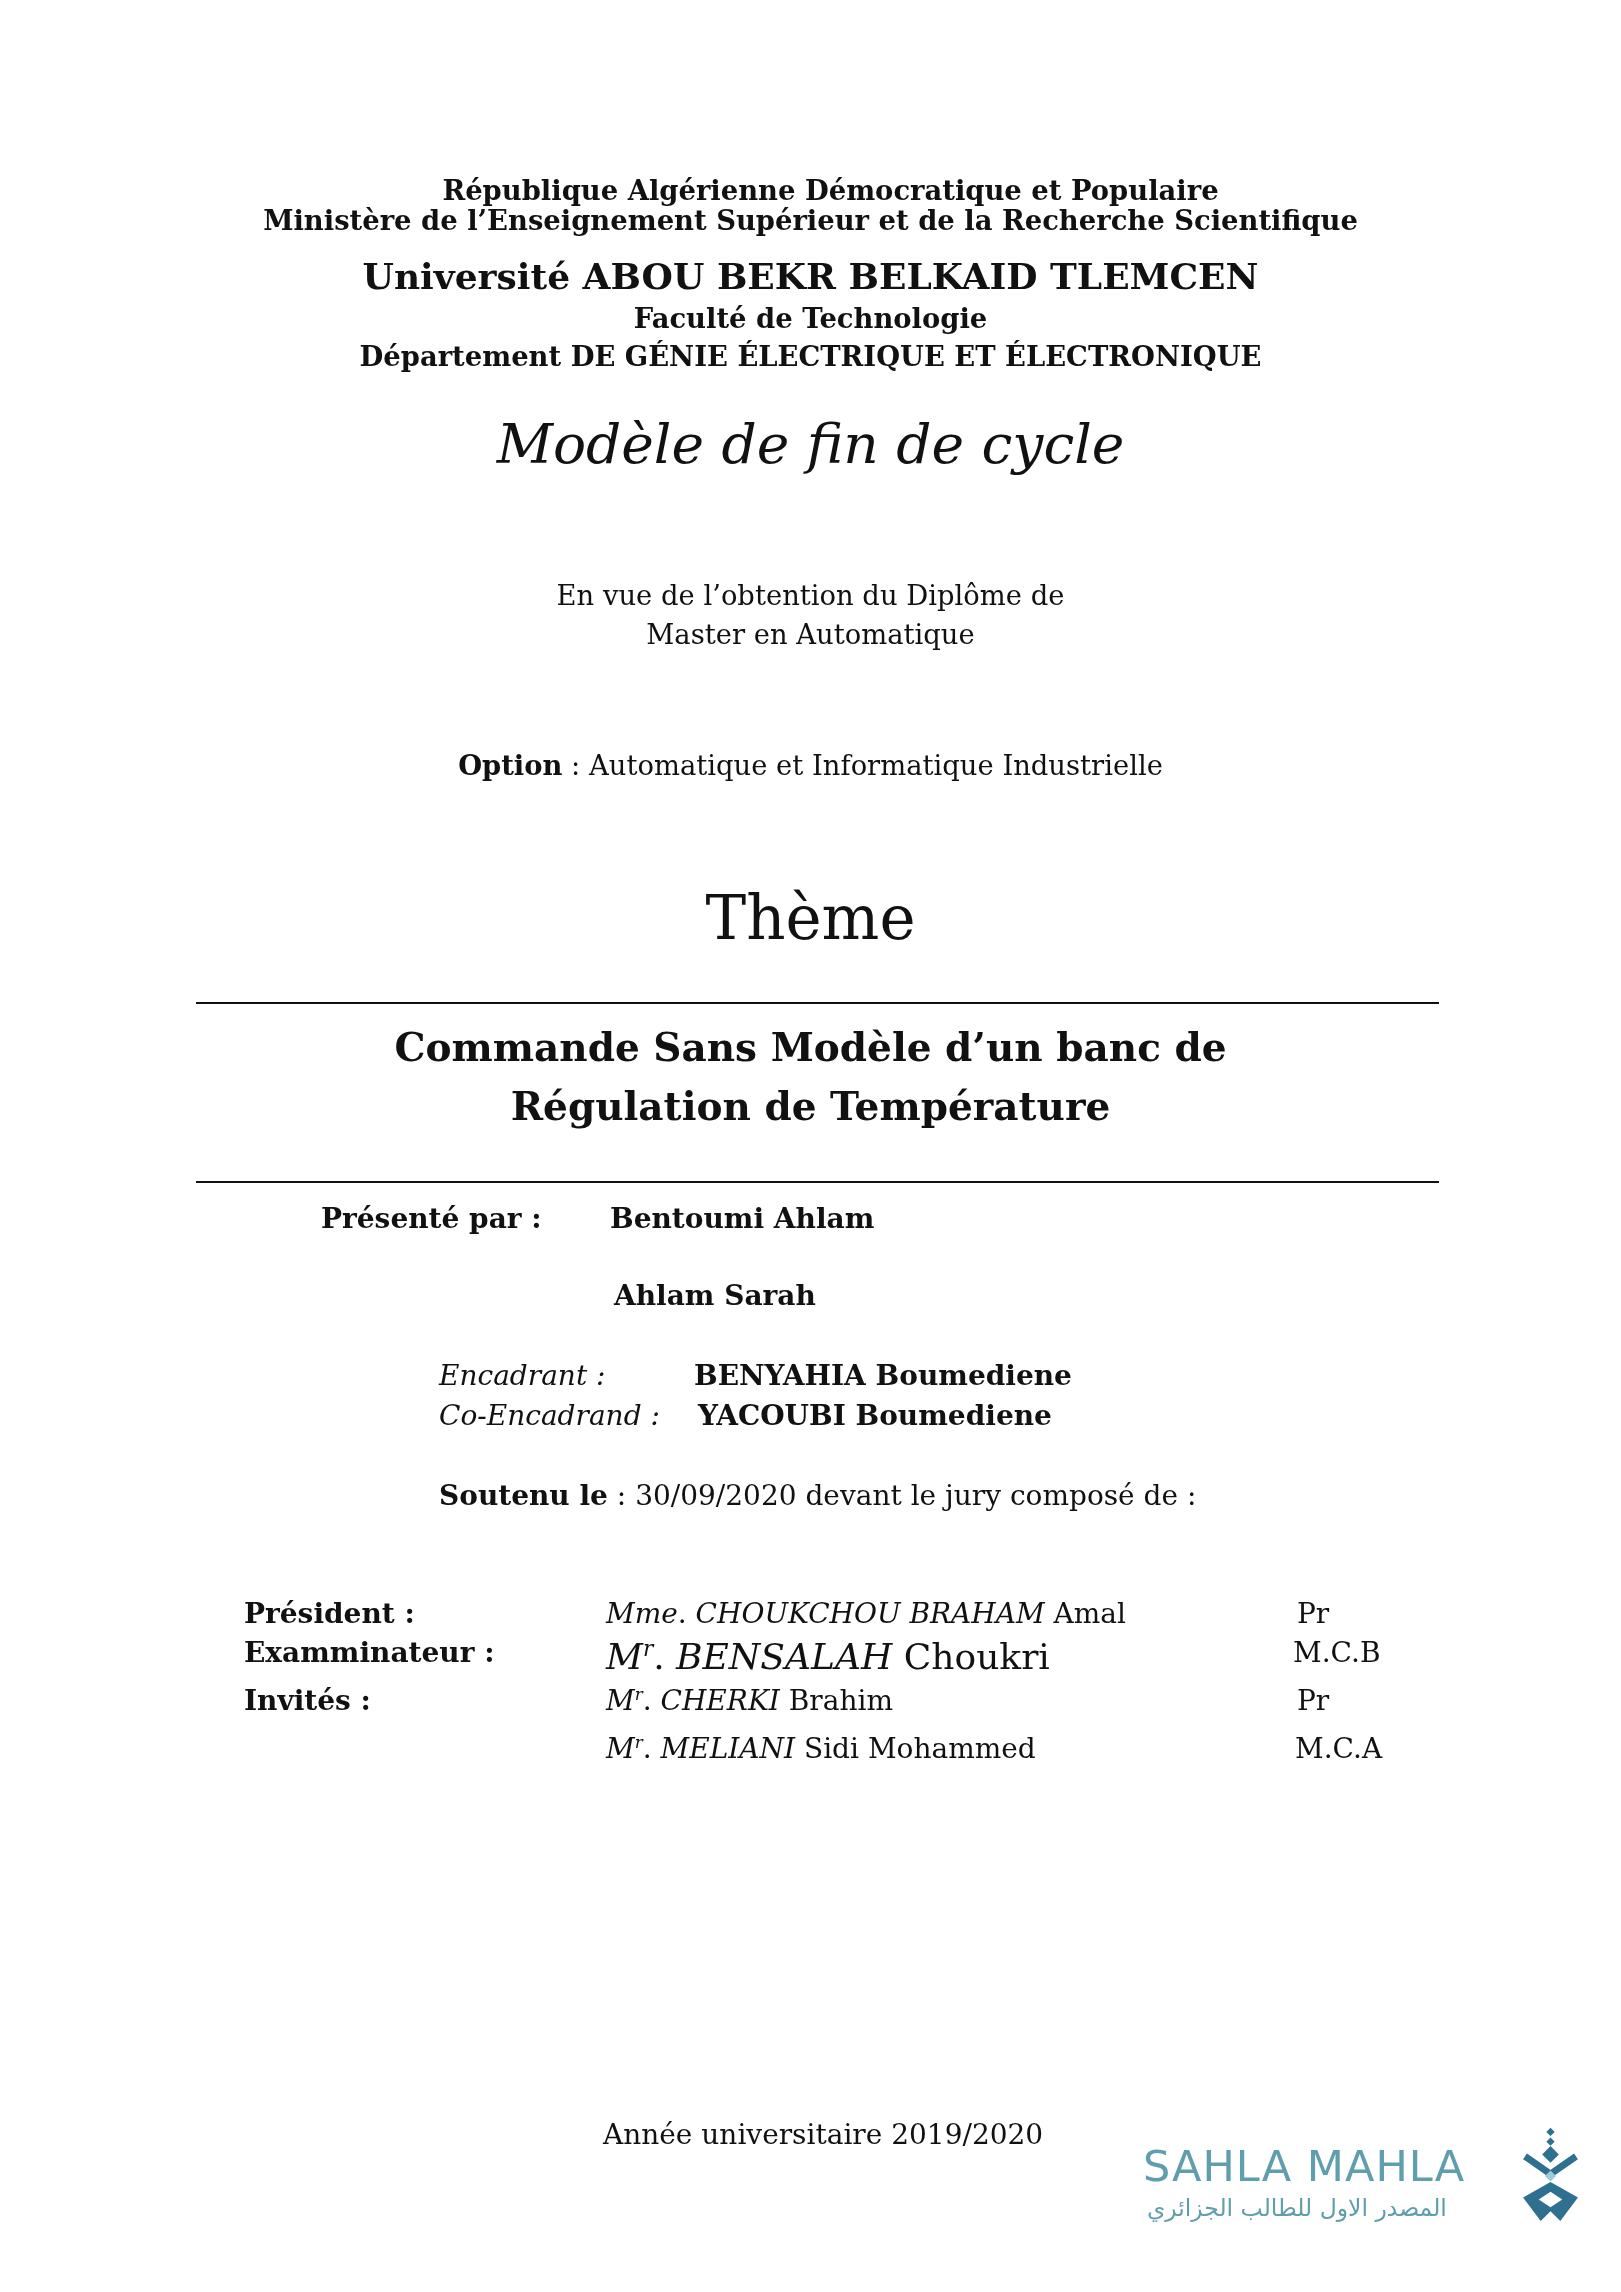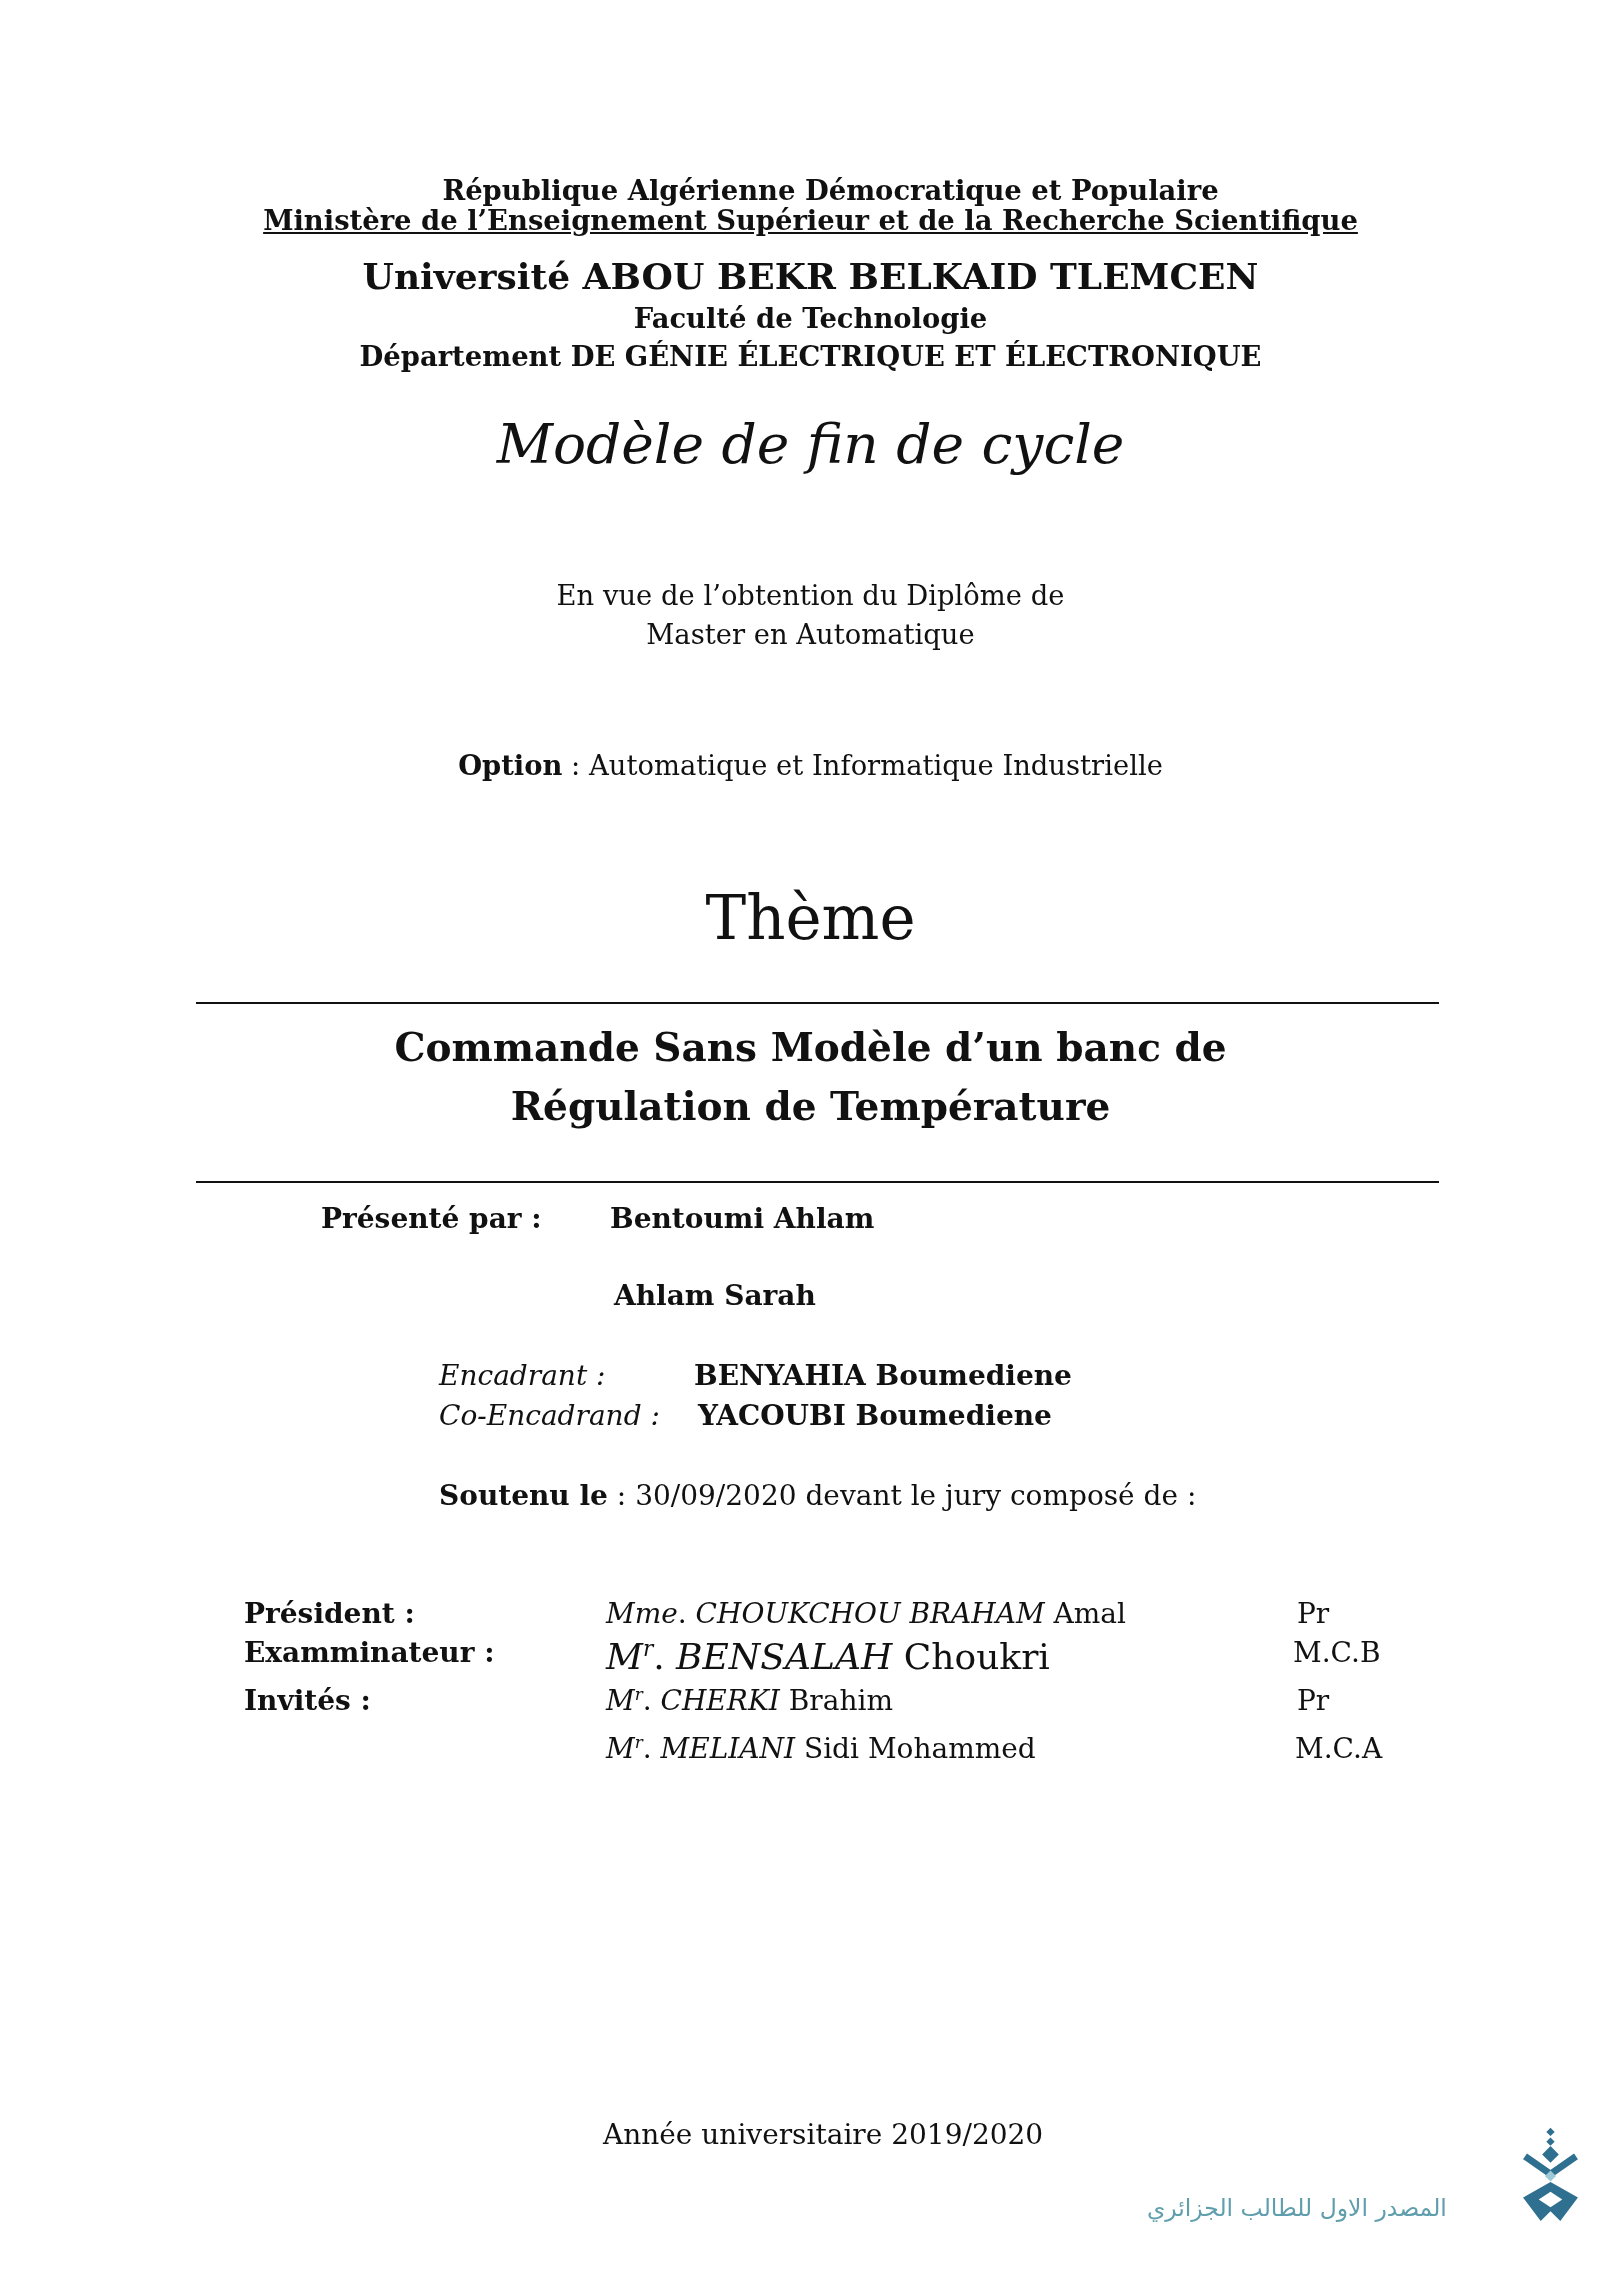--- a/index.html
+++ b/index.html
@@ -11,21 +11,21 @@
   .it { font-style:italic; }
   .hdr { font-size:27.4px; font-weight:bold; }
   .rule { position:absolute; left:196px; width:1243px; height:2px; background:#111; }
   .sup { font-size:0.6em; vertical-align:super; }
   .logo-text { font-family:"DejaVu Sans","Liberation Sans",sans-serif; color:#5f9eac; }
 </style>
 </head>
 <body>
 
 <div class="abs center hdr" style="top:174px;padding-left:20px;">République Algérienne Démocratique et Populaire</div>
-<div class="abs center hdr" style="top:204px;text-decoration:underline;">Ministère de l’Enseignement Supérieur et de la Recherche Scientifique</div>
+<div class="abs center hdr" style="top:204px;">Ministère de l’Enseignement Supérieur et de la Recherche Scientifique</div>
 <div class="abs center" style="top:255px;font-size:36px;font-weight:bold;">Université ABOU BEKR BELKAID TLEMCEN</div>
 <div class="abs center hdr" style="top:302px;">Faculté de Technologie</div>
 <div class="abs center hdr" style="top:340px;">Département DE GÉNIE ÉLECTRIQUE ET ÉLECTRONIQUE</div>
 
 <div class="abs center it" style="top:412px;font-size:55px;">Modèle de fin de cycle</div>
 
 <div class="abs center" style="top:580px;font-size:27.4px;">En vue de l’obtention du Diplôme de</div>
 <div class="abs center" style="top:619px;font-size:27.4px;">Master en Automatique</div>
 
 <div class="abs center" style="top:749px;font-size:27.4px;">
@@ -78,20 +78,21 @@
     <div class="abs" style="left:606px;top:1732px;font-size:28px;">
       <span class="it">M</span><span class="sup it">r</span><span>. </span><span class="it">MELIANI</span> <span>Sidi Mohammed</span>
     </div>
     <div class="abs" style="left:1295px;top:1732px;font-size:28px;">M.C.A</div>
   </div>
 </div>
 
 <div class="abs" style="left:603px;top:2118px;font-size:28px;">Année universitaire 2019/2020</div>
 
 <div class="abs" style="left:1143px;top:2127px;width:478px;height:108px;">
+  <div class="abs logo-text" style="left:0;top:13.7px;font-size:43px;letter-spacing:1px;">SAHLA MAHLA</div>
   <div class="abs logo-text" style="left:3.9px;top:67px;font-size:23.5px;direction:rtl;">المصدر الاول للطالب الجزائري</div>
   <svg class="abs" style="left:372px;top:0;" width="71" height="98" viewBox="0 0 72 100">
     <rect x="33" y="2" width="6" height="6" fill="#2f6f8f" transform="rotate(45 36 5)"></rect>
     <rect x="33" y="12" width="6" height="6" fill="#2f6f8f" transform="rotate(45 36 15)"></rect>
     <rect x="30" y="22" width="12" height="12" fill="#2f6f8f" transform="rotate(45 36 28)"></rect>
     <path d="M10 30 L36 48 L62 30" stroke="#2f6f8f" stroke-width="7" fill="none"></path>
     <rect x="32" y="46" width="8" height="8" fill="#9ec9d6" transform="rotate(45 36 50)"></rect>
     <path d="M36 56 L8 72 L26 96 L36 86 L46 96 L64 72 Z" fill="#2f6f8f"></path>
     <path d="M24 74 L36 66 L48 74 L36 82 Z" fill="#ffffff"></path>
   </svg>

